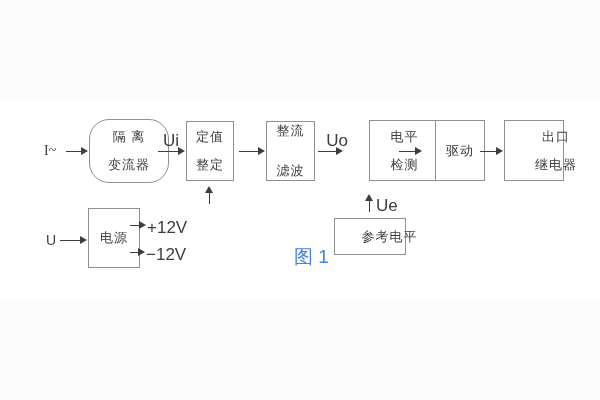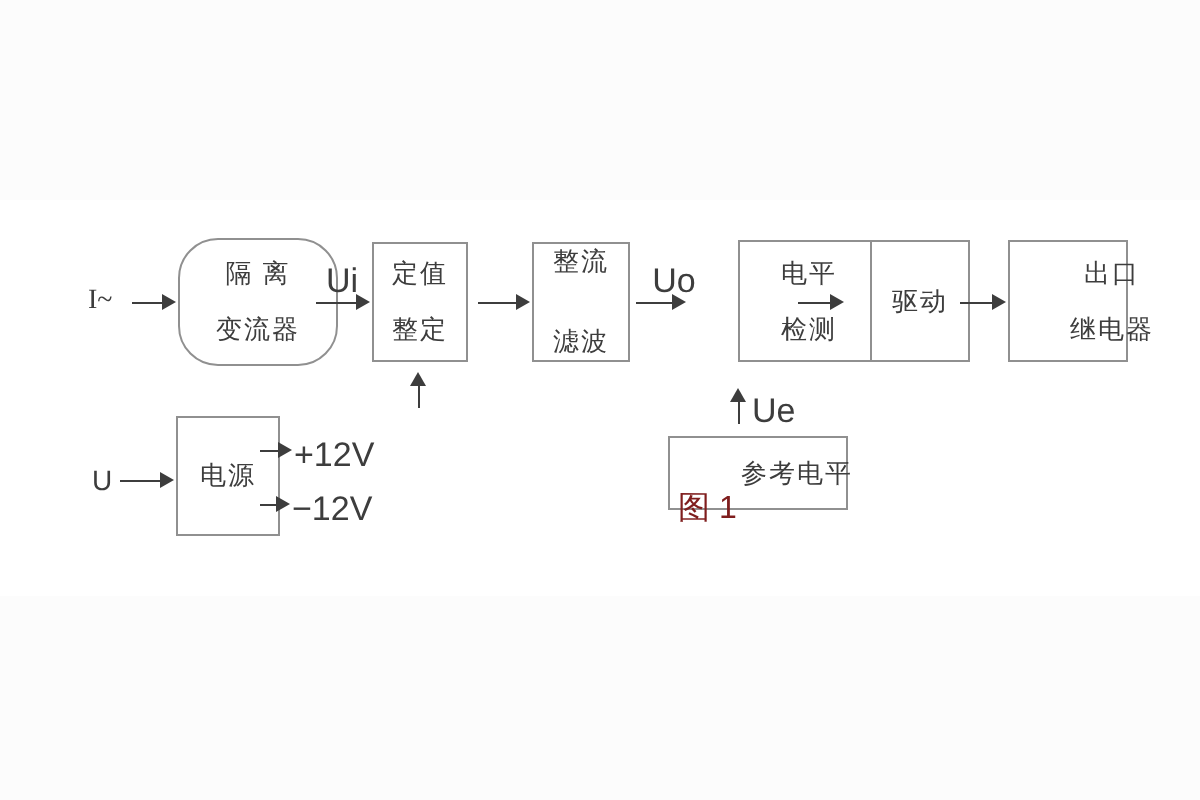--- a/index.html
+++ b/index.html
@@ -22,21 +22,21 @@
   .serifish{font-family:"Liberation Serif","DejaVu Serif",serif;font-size:14px;}
   .ctr{text-align:center;}
   .arrow-h{position:absolute;height:8px;}
   .arrow-h .line{position:absolute;left:0;right:5px;top:3.6px;border-top:1.2px solid #3d3d3d;}
   .arrow-h .head{position:absolute;right:0;top:0;width:0;height:0;
     border-left:7px solid #3d3d3d;border-top:4px solid transparent;border-bottom:4px solid transparent;}
   .arrow-v{position:absolute;width:8px;}
   .arrow-v .line{position:absolute;top:5px;bottom:0;left:3.6px;border-left:1.2px solid #3d3d3d;}
   .arrow-v .head{position:absolute;top:0;left:0;width:0;height:0;
     border-bottom:7px solid #3d3d3d;border-left:4px solid transparent;border-right:4px solid transparent;}
-  .caption{position:absolute;font-size:16px;color:#7f1d1d;white-space:pre;margin-left:45px;}
+  .caption{position:absolute;font-size:19px;color:#3b82f6;white-space:pre;}
 </style>
 </head>
 <body>
 
 <div id="stage">
   <div id="band"></div>
 
   <div class="block" style="left:89px;top:119px;width:80px;height:64px;border-radius:20px;">
     <span class="l1">隔 离</span>
     <span class="l2">变流器</span>
@@ -59,21 +59,21 @@
   </div>
   <div class="block" style="left:504px;top:120px;width:60px;height:61px;padding-left:44px;">
     <span class="l1">出口</span>
     <span class="l2">继电器</span>
   </div>
 
   <div class="block" style="left:88px;top:208px;width:52px;height:60px;">
     <span class="l1">电源</span>
     
   </div>
-  <div class="block" style="left:334px;top:218px;width:90px;height:37px;line-height:16px;padding-left:39px;">
+  <div class="block" style="left:334px;top:218px;width:72px;height:37px;line-height:16px;padding-left:39px;">
     <span class="l1">参考电平</span>
     
   </div>
 
   <div class="siglabel serifish" style="left:44px;top:143px;">I~</div>
   <div class="siglabel" style="left:46px;top:232px;font-size:14px;">U</div>
   <div class="siglabel ctr" style="left:158px;top:131px;width:26px;">Ui</div>
   <div class="siglabel ctr" style="left:324px;top:131px;width:26px;">Uo</div>
   <div class="siglabel" style="left:376px;top:196px;">Ue</div>
   <div class="siglabel" style="left:147px;top:218px;">+12V</div>

